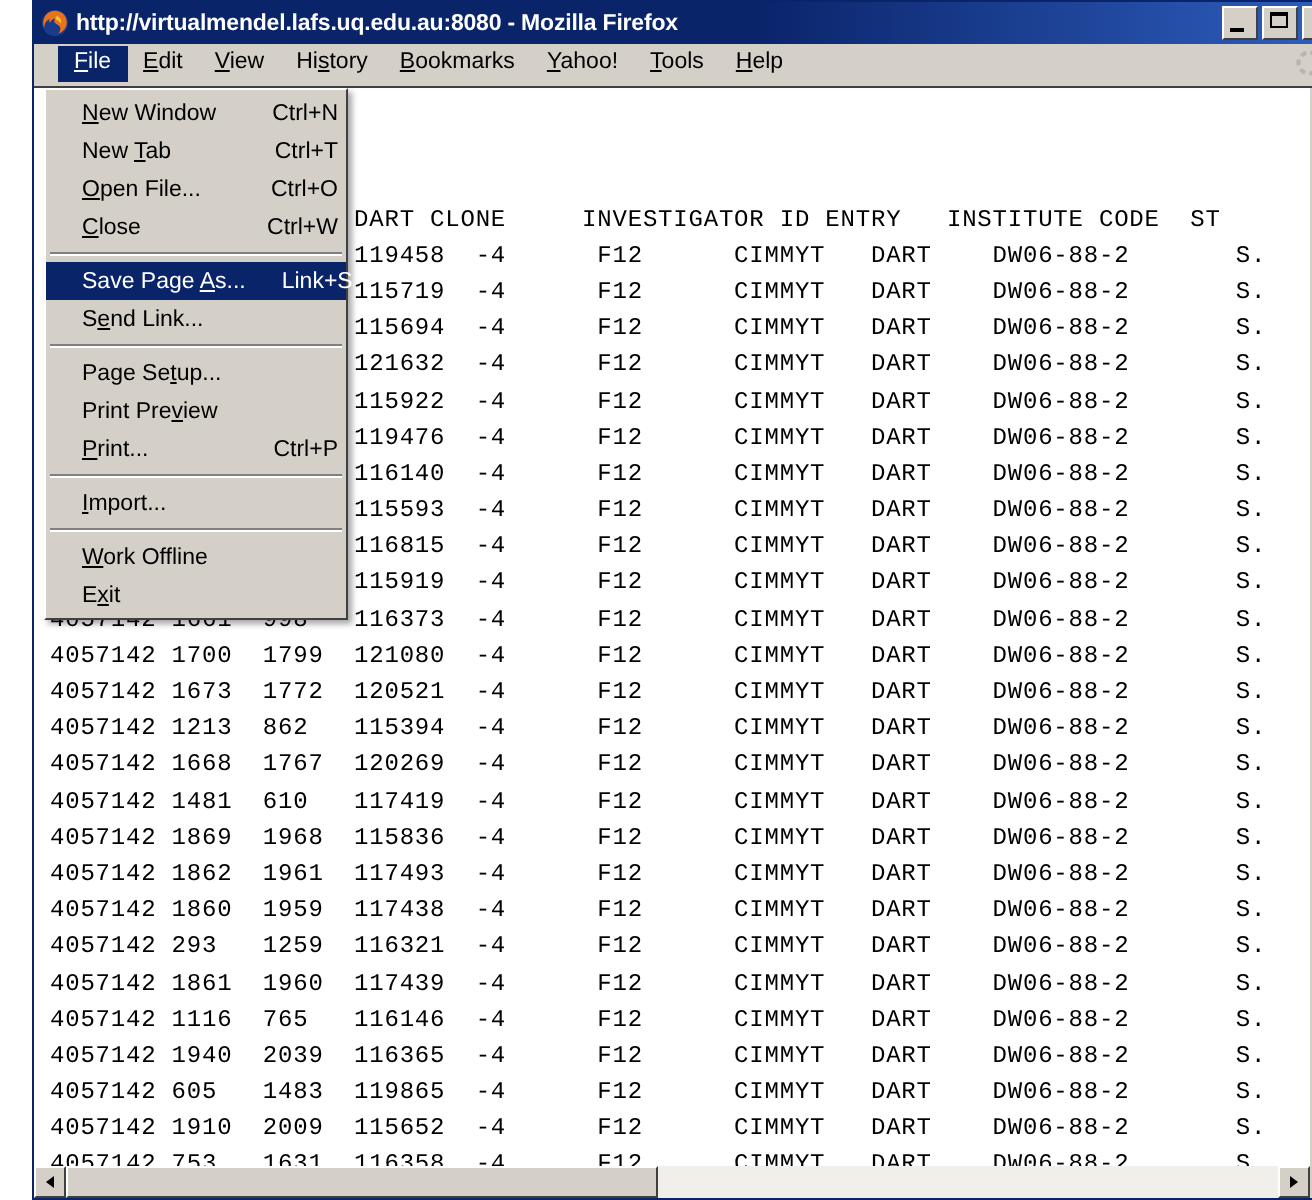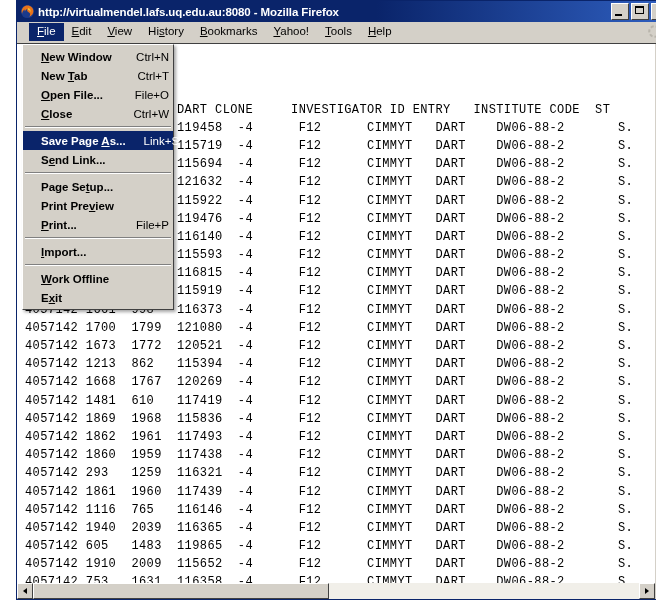--- a/index.html
+++ b/index.html
@@ -208,21 +208,21 @@
     padding: 0 4px 0 18px;
     font-size: 11.5px;
     color: #000;
     cursor: default;
     white-space: nowrap;
   }
   .mi.sel {
     background: #0a246a;
     color: #ffffff;
   }
-  .mi .lbl { flex: 1; font-weight: bold; }
+  .mi .lbl { flex: 1; }
   .mi .acc { margin-left: 18px; }
   .mi u { text-decoration: underline; }
   .msep {
     height: 0;
     border-top: 1px solid #808080;
     border-bottom: 1px solid #ffffff;
     margin: 3px 2px 3px 2px;
   }
 </style>
 </head>
@@ -304,21 +304,21 @@
   <div class="mi">
         <span class="lbl"><u>N</u>ew Window</span>
         <span class="acc">Ctrl+N</span>
       </div>
       <div class="mi">
         <span class="lbl">New <u>T</u>ab</span>
         <span class="acc">Ctrl+T</span>
       </div>
       <div class="mi">
         <span class="lbl"><u>O</u>pen File...</span>
-        <span class="acc">File+O</span>
+        <span class="acc">Ctrl+O</span>
       </div>
       <div class="mi">
         <span class="lbl"><u>C</u>lose</span>
         <span class="acc">Ctrl+W</span>
       </div>
       <div class="msep"></div>
       <div class="mi sel">
         <span class="lbl">Save Page <u>A</u>s...</span>
         <span class="acc">Link+S</span>
       </div>
@@ -330,21 +330,21 @@
       <div class="mi">
         <span class="lbl">Page Se<u>t</u>up...</span>
         <span class="acc"></span>
       </div>
       <div class="mi">
         <span class="lbl">Print Pre<u>v</u>iew</span>
         <span class="acc"></span>
       </div>
       <div class="mi">
         <span class="lbl"><u>P</u>rint...</span>
-        <span class="acc">File+P</span>
+        <span class="acc">Ctrl+P</span>
       </div>
       <div class="msep"></div>
       <div class="mi">
         <span class="lbl"><u>I</u>mport...</span>
         <span class="acc"></span>
       </div>
       <div class="msep"></div>
       <div class="mi">
         <span class="lbl"><u>W</u>ork Offline</span>
         <span class="acc"></span>

